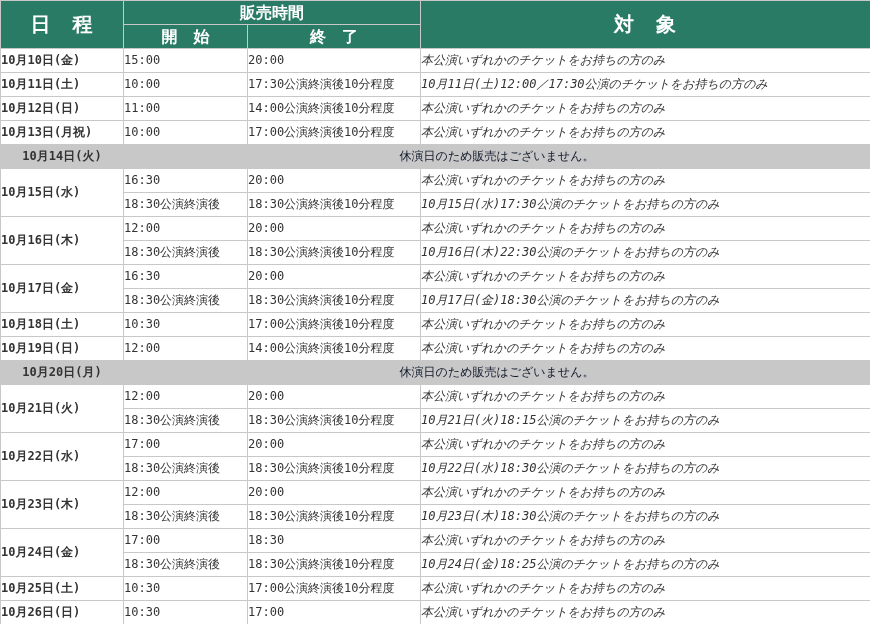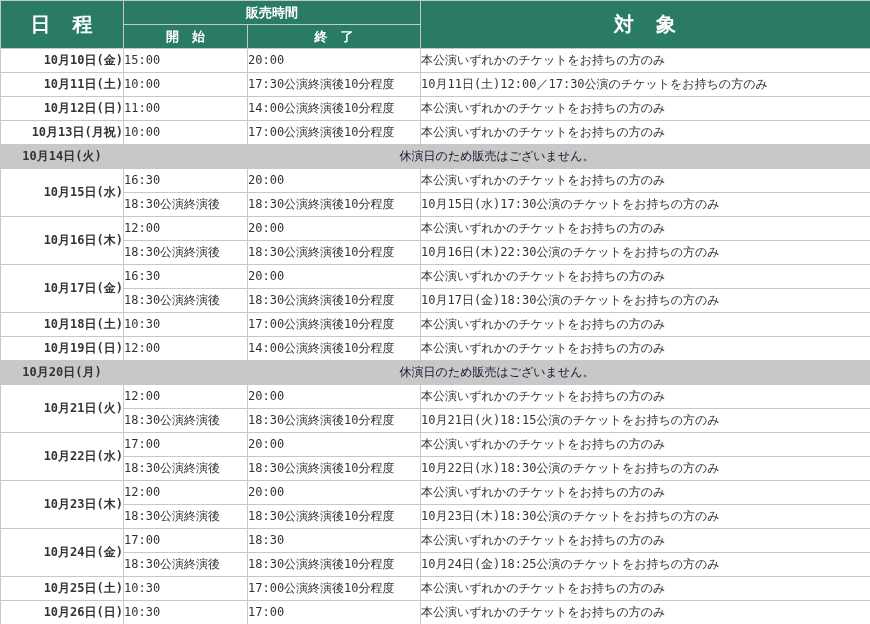--- a/index.html
+++ b/index.html
@@ -18,30 +18,30 @@
     height: 23px;
     line-height: 23px;
     white-space: nowrap;
     overflow: hidden;
   }
   table.schedule th {
     background: #2a7b66;
     color: #ffffff;
     font-family: "DejaVu Sans", "Liberation Sans", sans-serif;
     font-weight: bold;
-    font-size: 13px;
+    font-size: 16px;
     text-align: center;
     border-color: #c8c8c8;
   }
   table.schedule thead tr.h1 th { height: 23px; }
   table.schedule thead tr.h2 th { height: 22px; }
   table.schedule thead th.tall { height: 46px; font-size: 20px; letter-spacing: 1px; }
-  td.date { text-align: right; font-weight: bold; }
+  td.date { text-align: left; font-weight: bold; }
   td.time { text-align: left; }
-  td.target { text-align: left; padding-left: 15px; }
+  td.target { text-align: left; padding-left: 15px; font-style: italic; }
   tr.closed td { background: #c8c8c8; }
   tr.closed td.closed-msg { text-align: center; color: #0f172a; font-family: "DejaVu Sans", "Liberation Sans", sans-serif; }
   tr.closed td.date { text-align: center; }
 </style>
 </head>
 <body>
 
 <table class="schedule">
   <colgroup>
     <col style="width:123px">

